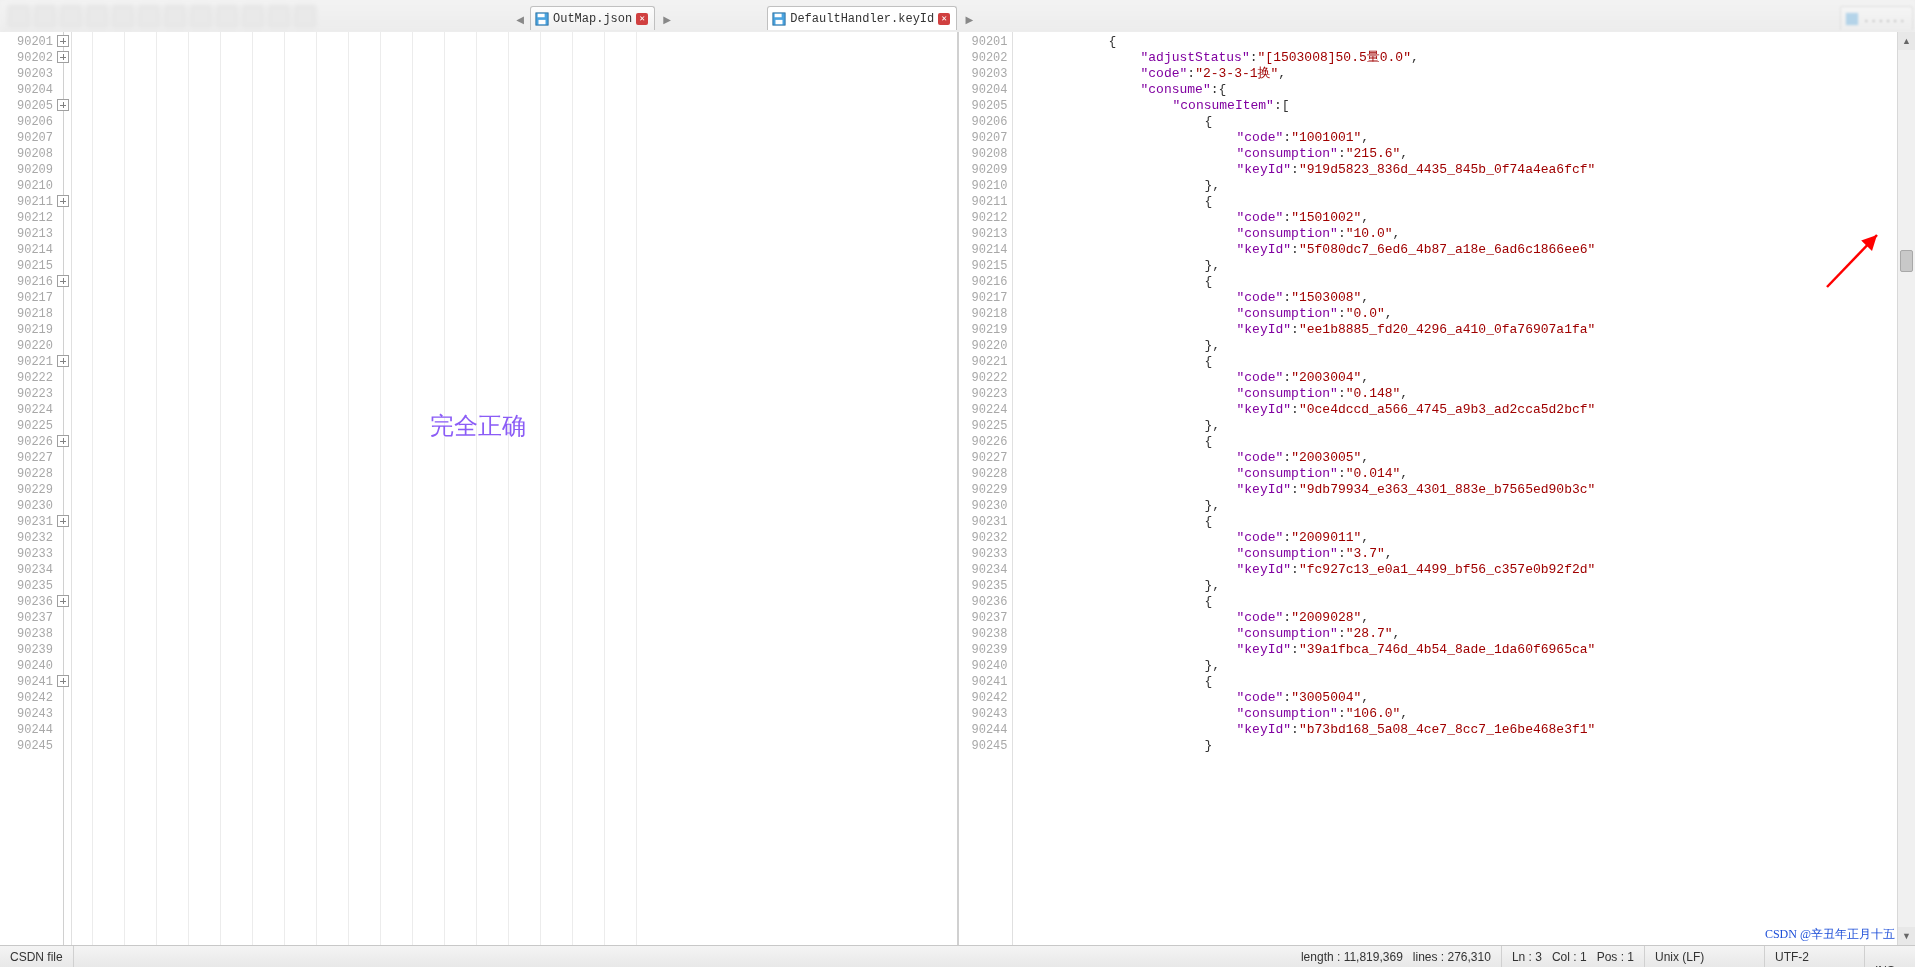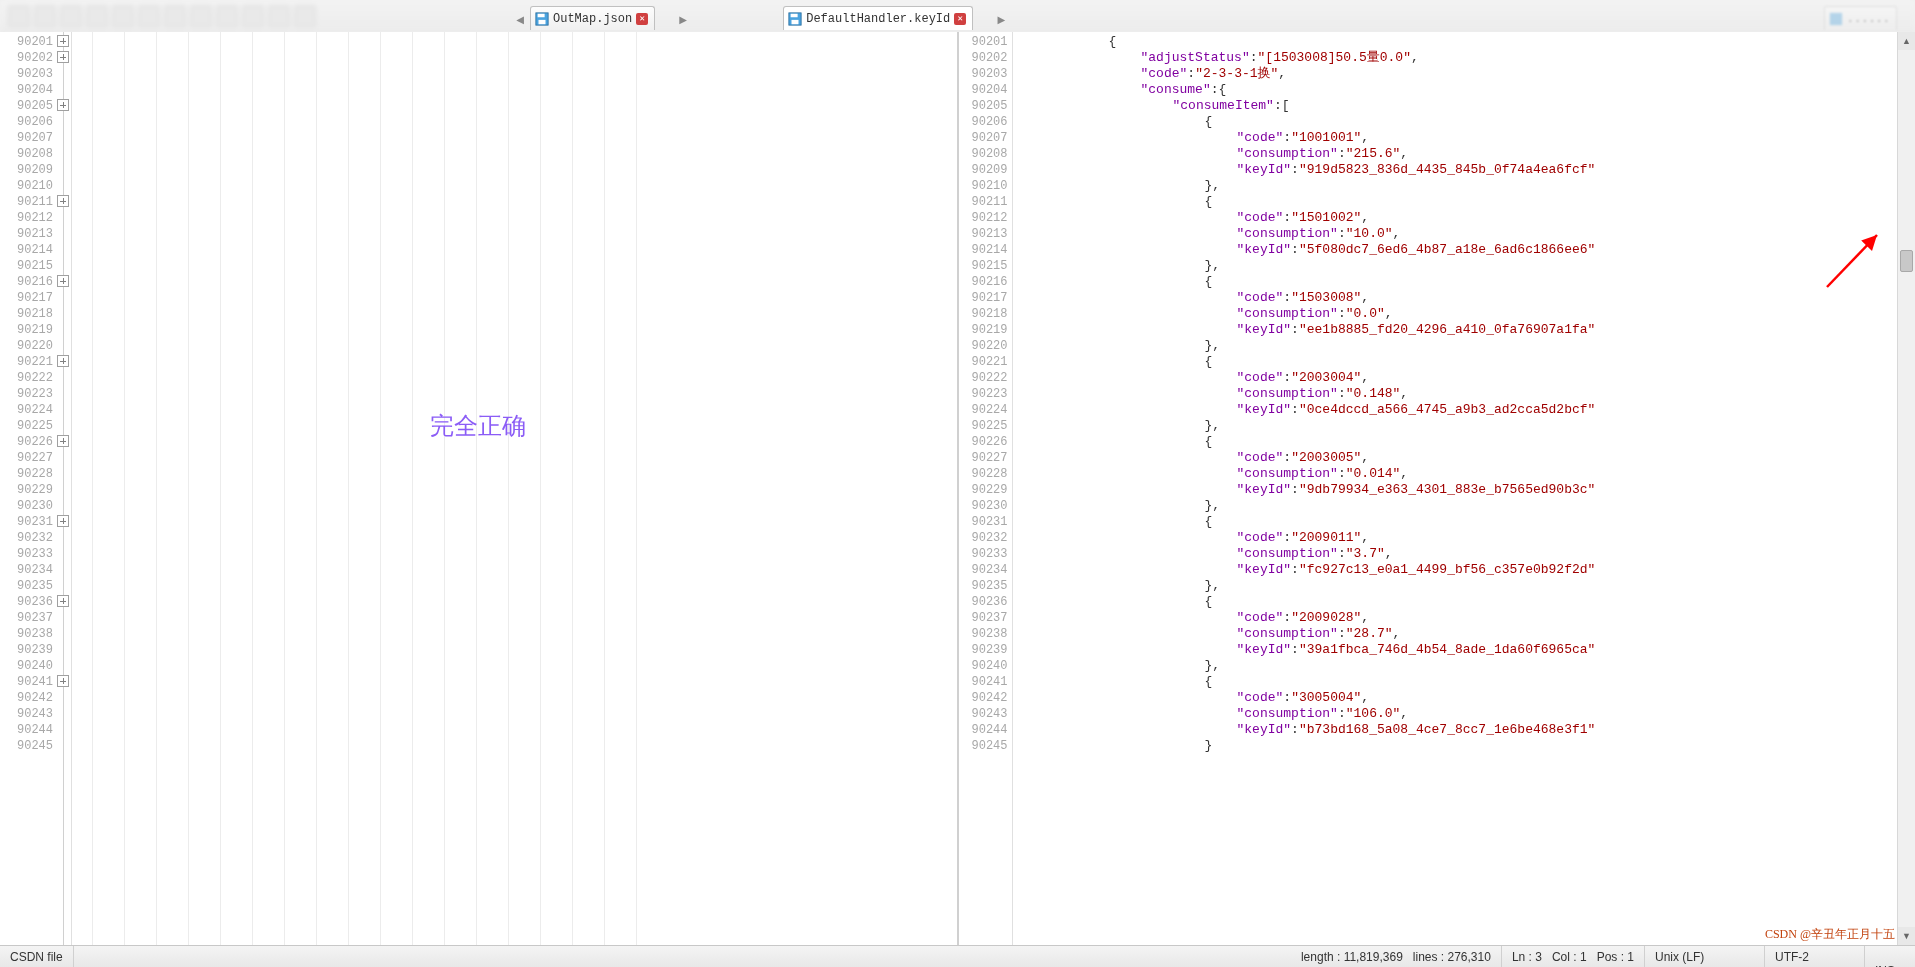--- a/index.html
+++ b/index.html
@@ -1,20 +1,20 @@
 <!DOCTYPE html>
 <html><head>
 <meta charset="utf-8">
 <style>
 * { margin: 0; padding: 0; box-sizing: border-box; }
 body { font-family: "Microsoft YaHei", "Segoe UI", sans-serif; font-size: 12px; background: #f0f0f0; overflow: hidden; width: 1915px; height: 967px; position: relative; }
 .toolbar { height: 32px; background: linear-gradient(#f8f8f8,#e8e8e8); border-bottom: 1px solid #c8c8c8; display:flex; align-items:center; padding:0 8px; gap:4px; filter: blur(2px); opacity: 0.35; }
 .toolbar .btn { width:22px; height:22px; background:#ddd; border:1px solid #bbb; border-radius:2px; }
 .tabbar { position:absolute; top:2px; left:0; right:0; height:28px; display:flex; align-items:flex-end; padding-left:510px; z-index:5; }
-.tab { display:flex; align-items:center; height:24px; padding:0 6px 0 4px; background:linear-gradient(#fdfdfd,#f0f0f0); border:1px solid #c0c0c0; border-bottom:none; border-radius:3px 3px 0 0; margin-right:18px; font-family:"SimSun","Courier New",monospace; font-size:12px; color:#333; position:relative; }
+.tab { display:flex; align-items:center; height:24px; padding:0 6px 0 4px; background:linear-gradient(#fdfdfd,#f0f0f0); border:1px solid #c0c0c0; border-bottom:none; border-radius:3px 3px 0 0; margin-right:2px; font-family:"SimSun","Courier New",monospace; font-size:12px; color:#333; position:relative; }
 .tab.active { background:#fff; }
 .tab .disk-icon { width:14px; height:14px; margin-right:4px; display:inline-block; }
 .tab .disk-icon svg { width:14px; height:14px; }
 .tab .close-x { width:12px; height:12px; margin-left:4px; background:#d04040; color:#fff; font-size:9px; line-height:12px; text-align:center; border-radius:2px; cursor:pointer; }
 .tab.blurred { filter: blur(1px); opacity: 0.35; }
 .nav-arrow { width:14px; height:14px; margin:0 3px 4px 3px; display:flex; align-items:center; justify-content:center; color:#888; font-size:10px; }
 .main-area { position:absolute; top:32px; left:0; right:0; bottom:22px; display:flex; background:#fff; }
 .pane { flex:1; position:relative; background:#fff; overflow:hidden; border-right:1px solid #d0d0d0; display:flex; }
 .pane:last-child { border-right:none; }
 .gutter { width:72px; background:#fff; border-right:1px solid #e0e0e0; position:relative; font-family:"Courier New",monospace; font-size:12px; color:#a8a8a8; }
@@ -36,21 +36,21 @@
 .right-gutter .ln { position:absolute; right:4px; height:16px; line-height:16px; text-align:right; }
 .scrollbar-v { position:absolute; right:0; top:32px; bottom:22px; width:18px; background:#f0f0f0; border-left:1px solid #d8d8d8; }
 .scrollbar-v .sb-btn { height:18px; background:#e8e8e8; display:flex; align-items:center; justify-content:center; color:#666; font-size:9px; cursor:pointer; }
 .scrollbar-v .sb-track { position:absolute; top:18px; bottom:18px; left:0; right:0; }
 .scrollbar-v .sb-thumb { position:absolute; left:2px; right:2px; height:22px; top:200px; background:#c8c8c8; border:1px solid #a8a8a8; border-radius:2px; cursor:pointer; }
 .scrollbar-v .sb-btn.bottom { position:absolute; bottom:0; left:0; right:0; }
 .red-arrow { position:absolute; right:26px; top:225px; width:70px; height:70px; pointer-events:none; z-index:20; }
 .statusbar { position:absolute; left:0; right:0; bottom:0; height:22px; background:linear-gradient(#f4f4f4,#e8e8e8); border-top:1px solid #c8c8c8; display:flex; align-items:center; font-size:12px; color:#333; }
 .statusbar .cell { padding:0 10px; border-right:1px solid #d0d0d0; height:100%; display:flex; align-items:center; }
 .statusbar .spacer { flex:1; }
-.watermark { position:absolute; right:20px; bottom:24px; color:#c2410c; font-size:12px; font-family:"Microsoft YaHei"; z-index:30; }
+.watermark { position:absolute; right:20px; bottom:24px; color:#1d4ed8; font-size:12px; font-family:"Microsoft YaHei"; z-index:30; }
 </style>
 </head>
 <body>
 
 <div class="toolbar">
   <div class="btn"></div>
     <div class="btn"></div>
     <div class="btn"></div>
     <div class="btn"></div>
     <div class="btn"></div>

